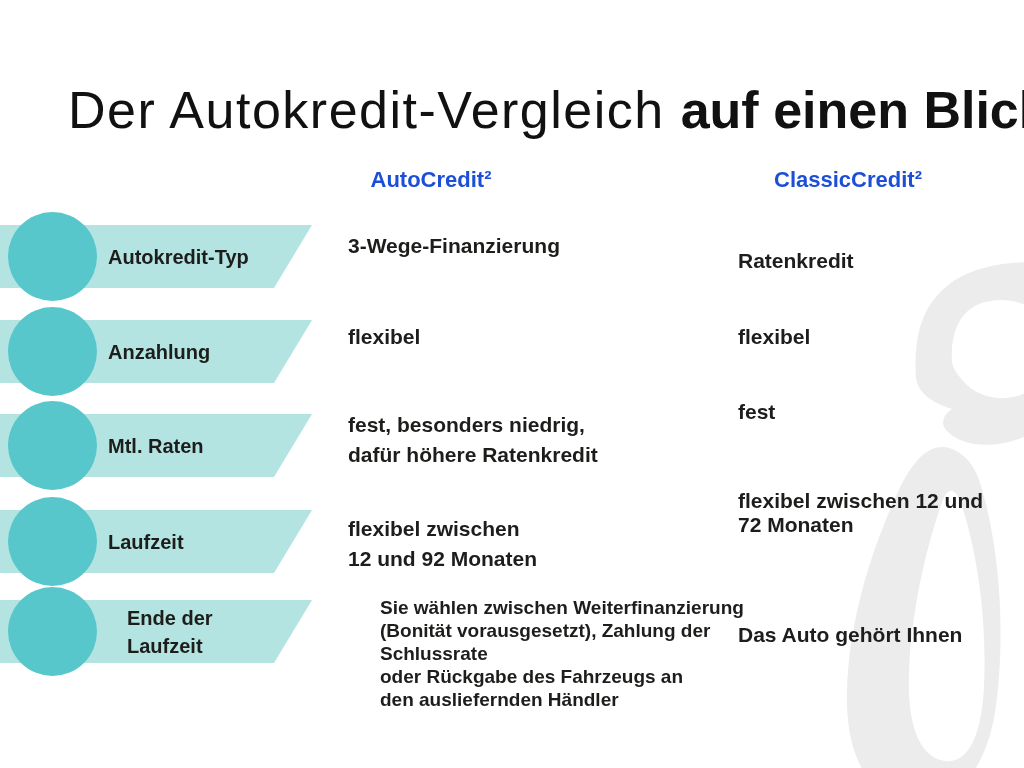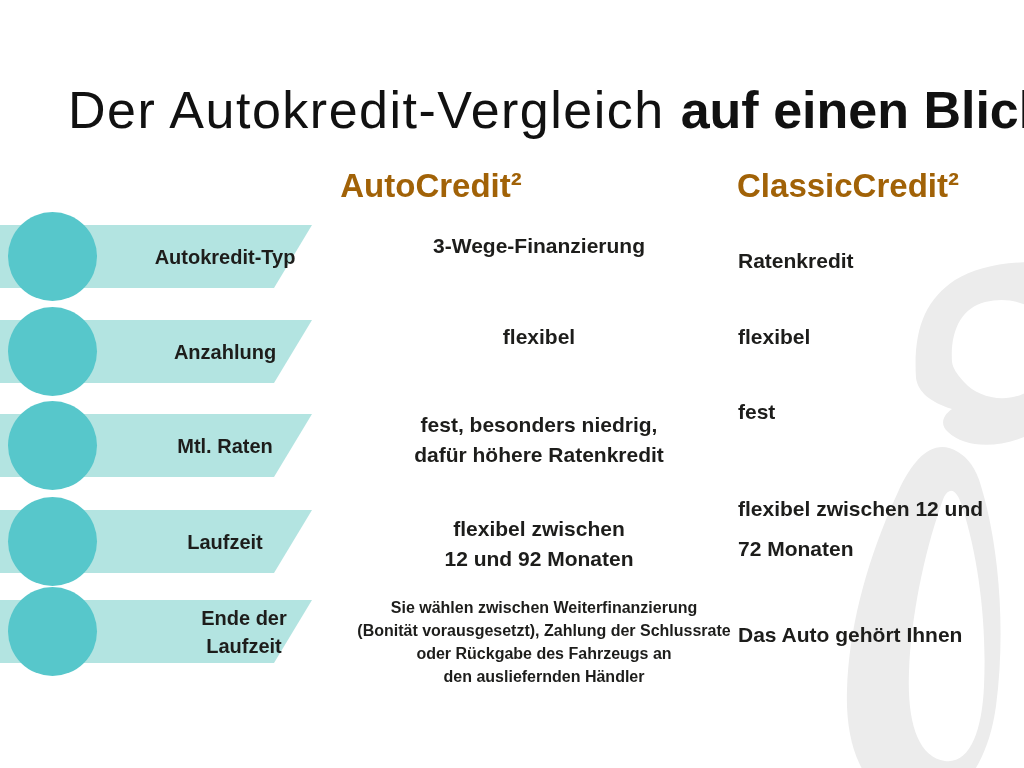--- a/index.html
+++ b/index.html
@@ -29,24 +29,24 @@
     white-space: nowrap;
     color: #111111;
   }
   .title .light { font-weight: 400; letter-spacing: 1.5px; }
   .title .bold  { font-weight: 700; letter-spacing: 0px; }
 
   
   .col-header {
     position: absolute;
     top: 167px;
-    font-size: 33px;
+    font-size: 22px;
     font-weight: 700;
     text-align: center;
-    color: #a16207;
+    color: #1d4ed8;
     white-space: nowrap;
   }
   .col-header.auto    { left: 323px; width: 216px; }
   .col-header.classic { left: 720px; width: 256px; }
 
   
   .banner {
     position: absolute;
     left: 0;
     width: 312px; height: 63px;
@@ -55,59 +55,58 @@
   }
   .circle {
     position: absolute;
     left: 8px;
     width: 89px; height: 89px;
     border-radius: 50%;
     background: #57c7cb;
   }
   .row-label {
     position: absolute;
-    left: 130px;
+    left: 108px;
     width: 190px;
     font-size: 20px;
     font-weight: 700;
     line-height: 28px;
     white-space: pre-line;
     color: #1d1d1b;
-    text-align: center;
   }
 
   
   .r1 .banner { top: 225px; }  .r1 .circle { top: 212px; }  .r1 .row-label { top: 243px; }
   .r2 .banner { top: 320px; }  .r2 .circle { top: 307px; }  .r2 .row-label { top: 338px; }
   .r3 .banner { top: 414px; }  .r3 .circle { top: 401px; }  .r3 .row-label { top: 432px; }
   .r4 .banner { top: 510px; }  .r4 .circle { top: 497px; }  .r4 .row-label { top: 528px; }
   .r5 .banner { top: 600px; }  .r5 .circle { top: 587px; }  .r5 .row-label { top: 604px; margin-left: 19px; }
 
   
   .cell {
     position: absolute;
     font-size: 21px;
     font-weight: 700;
     line-height: 30px;
     white-space: pre-line;
     color: #1d1d1b;
   }
-  .cell.auto    { left: 339px; width: 400px; text-align: center; }
+  .cell.auto    { left: 348px; width: 400px; }
   .cell.classic { left: 738px; width: 260px; }
 
   .cell.auto.v1    { top: 231px; }
   .cell.auto.v2    { top: 322px; }
   .cell.auto.v3    { top: 410px; }
   .cell.auto.v4    { top: 514px; }
-  .cell.auto.v5    { top: 596px; font-size: 16px; line-height: 23px; width: 410px; }
+  .cell.auto.v5    { top: 596px; font-size: 19px; line-height: 23px; width: 410px; margin-left: 32px; }
 
   .cell.classic.v1 { top: 246px; }
   .cell.classic.v2 { top: 322px; }
   .cell.classic.v3 { top: 397px; }
-  .cell.classic.v4 { top: 489px; line-height: 40px; }
+  .cell.classic.v4 { top: 489px; line-height: 24px; }
   .cell.classic.v5 { top: 620px; }
 </style>
 </head>
 <body>
 
 <svg class="watermark" viewBox="0 0 1024 768" xmlns="http://www.w3.org/2000/svg" aria-hidden="true">
   <g fill="#ececec" fill-rule="evenodd">
     <path d="M916,378 C913,330 925,300 955,280 C975,268 1000,262 1035,262
          L1035,432 C1000,450 965,448 948,432 C940,425 942,416 952,409
          C930,402 918,392 916,378 Z

